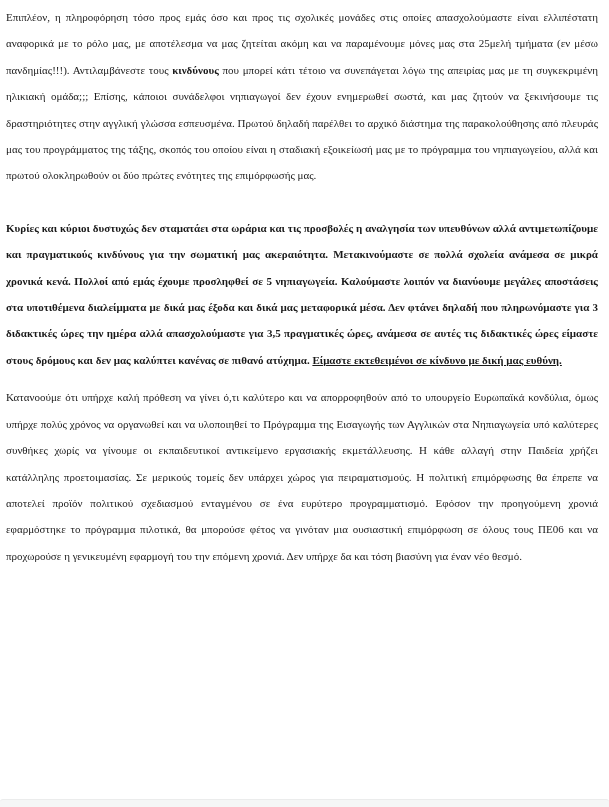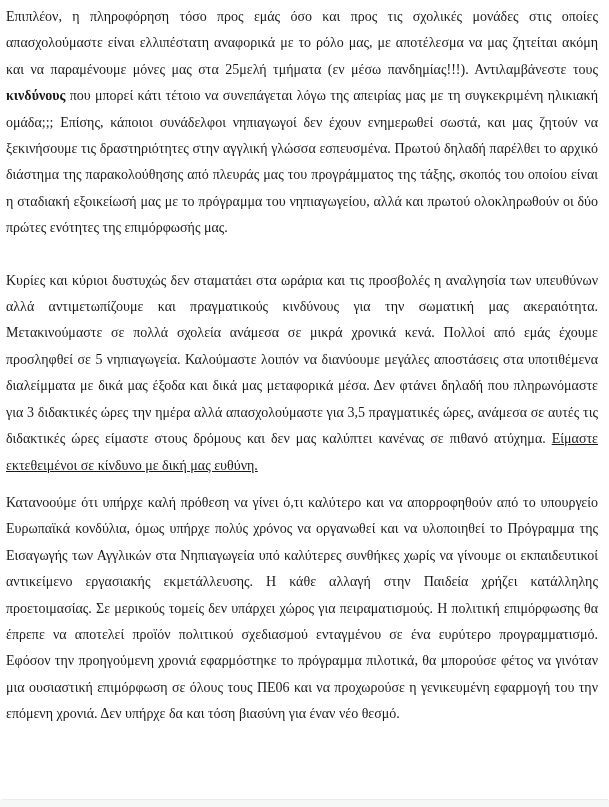--- a/index.html
+++ b/index.html
@@ -13,26 +13,27 @@
     overflow: hidden;
     position: relative;
     font-family: "Liberation Serif", "DejaVu Serif", serif;
   }
   .page {
     padding: 4px 11px 0 6px;
   }
   .para {
     margin: 0;
     text-align: justify;
-    font-size: 14px;
+    font-size: 11px;
     line-height: 26.4px;
     color: #1a1a1a;
   }
   .para-gap {
     margin-top: 26px;   
+    font-weight: bold;
   }
   .para-tight {
     margin-top: 11px;    
   }
   .run-bold {
     font-weight: bold;
   }
   .run-underline {
     text-decoration: underline;
   }

